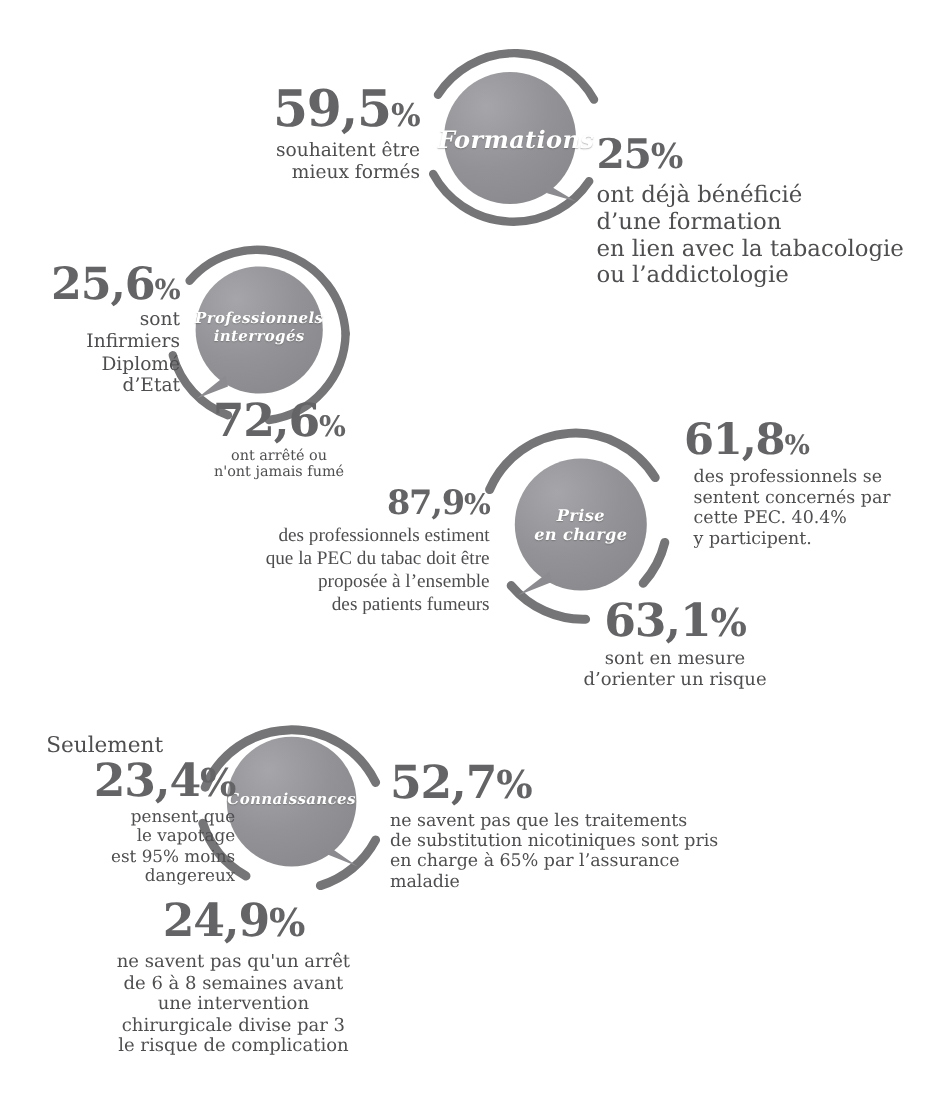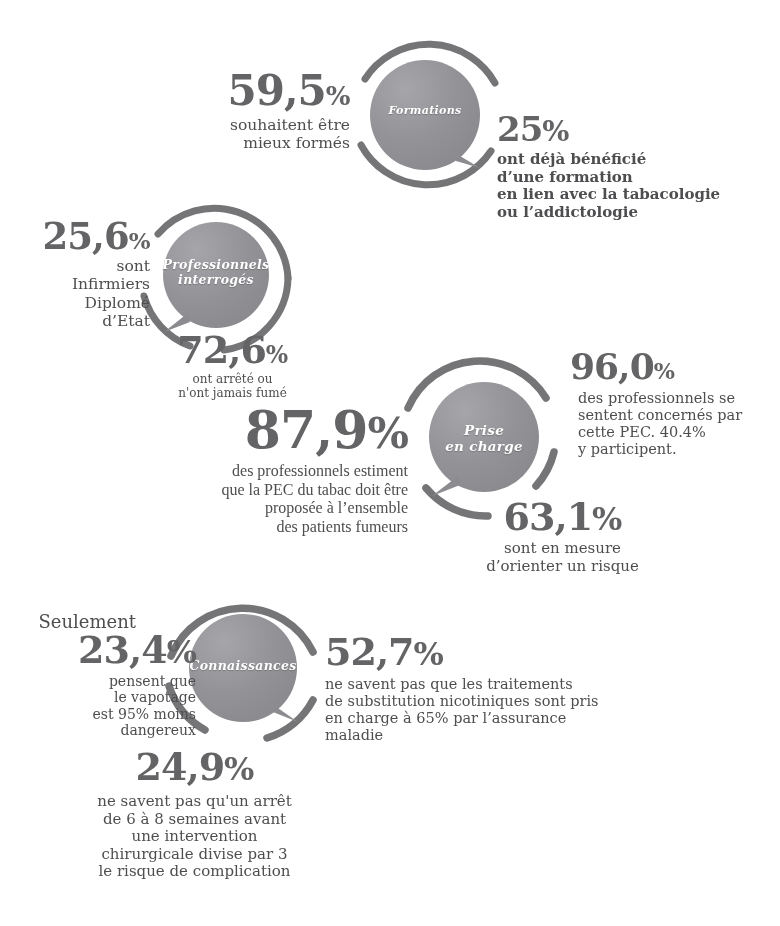--- a/index.html
+++ b/index.html
@@ -110,36 +110,36 @@
       </defs>
 
       <path d="M 22 52 A 76 76 0 0 1 152 56" fill="none" stroke="#757577" stroke-width="7" stroke-linecap="round"></path>
       <path d="M 18 118 A 76 76 0 0 0 148 124" fill="none" stroke="#757577" stroke-width="7" stroke-linecap="round"></path>
 
       <g>
         <circle cx="82" cy="88" r="55" fill="url(#bg1)"></circle>
         <path d="M 112 126 L 137 141 L 113 134 Z" fill="#8c8c90"></path>
       </g>
     </svg>
-    <div class="bubble-label" style="left:22px;top:78px;width:120px;font-size:11px;">Formations</div>
+    <div class="bubble-label" style="left:22px;top:78px;width:120px;font-size:20px;">Formations</div>
   </div>
 
   <div class="stat ta-r" style="left:150px;top:70px;width:200px;">
     <div class="num" style="font-size:42px;">
       <span>59,5</span><span class="pct">%</span>
     </div>
     <div class="desc" style="font-size:15.5px;margin-top:5px;">souhaitent être
 mieux formés</div>
   </div>
 
   <div class="stat ta-l" style="left:497px;top:113px;width:260px;">
     <div class="num" style="font-size:34px;">
       <span>25</span><span class="pct-big">%</span>
     </div>
-    <div class="desc" style="font-size:15px;margin-top:5px;font-weight:bold;">ont déjà bénéficié
+    <div class="desc" style="font-size:19px;margin-top:5px;">ont déjà bénéficié
 d’une formation
 en lien avec la tabacologie
 ou l’addictologie</div>
   </div>
 
   <div class="cluster" style="left:128px;top:190px;width:175px;height:175px;">
     <svg class="ring" width="175" height="175" viewBox="0 0 175 175">
       <defs>
         <radialGradient id="bg2" cx="32%" cy="26%" r="82%">
           <stop offset="0%" stop-color="#a6a6aa"></stop>
@@ -192,32 +192,32 @@
       <g>
         <circle cx="88" cy="97" r="55" fill="url(#bg3)"></circle>
         <path d="M 62 136 L 36 156 L 64 145 Z" fill="#8c8c90"></path>
       </g>
     </svg>
     <div class="bubble-label" style="left:28px;top:83px;width:120px;font-size:13.5px;">Prise
 en charge</div>
   </div>
 
   <div class="stat ta-r" style="left:118px;top:405px;width:290px;">
-    <div class="num" style="font-size:52px;">
+    <div class="num" style="font-size:28px;">
       <span>87,9</span><span class="pct-big">%</span>
     </div>
     <div class="desc" style="font-size:16px;margin-top:6px;font-family:Liberation Serif, serif;">des professionnels estiment
 que  la PEC du tabac doit être
 proposée à l’ensemble
 des patients fumeurs</div>
   </div>
 
   <div class="stat ta-l" style="left:570px;top:349px;width:215px;">
     <div class="num" style="font-size:36px;">
-      <span>96,0</span><span class="pct">%</span>
+      <span>61,8</span><span class="pct">%</span>
     </div>
     <div class="desc" style="font-size:14.5px;margin-top:6px;margin-left:8px;">des professionnels se
 sentent concernés par
 cette PEC. 40.4%
 y participent.</div>
   </div>
 
   <div class="stat ta-c" style="left:455px;top:498px;width:215px;">
     <div class="num" style="font-size:38px;">
       <span>63,1</span><span class="pct-big">%</span>

